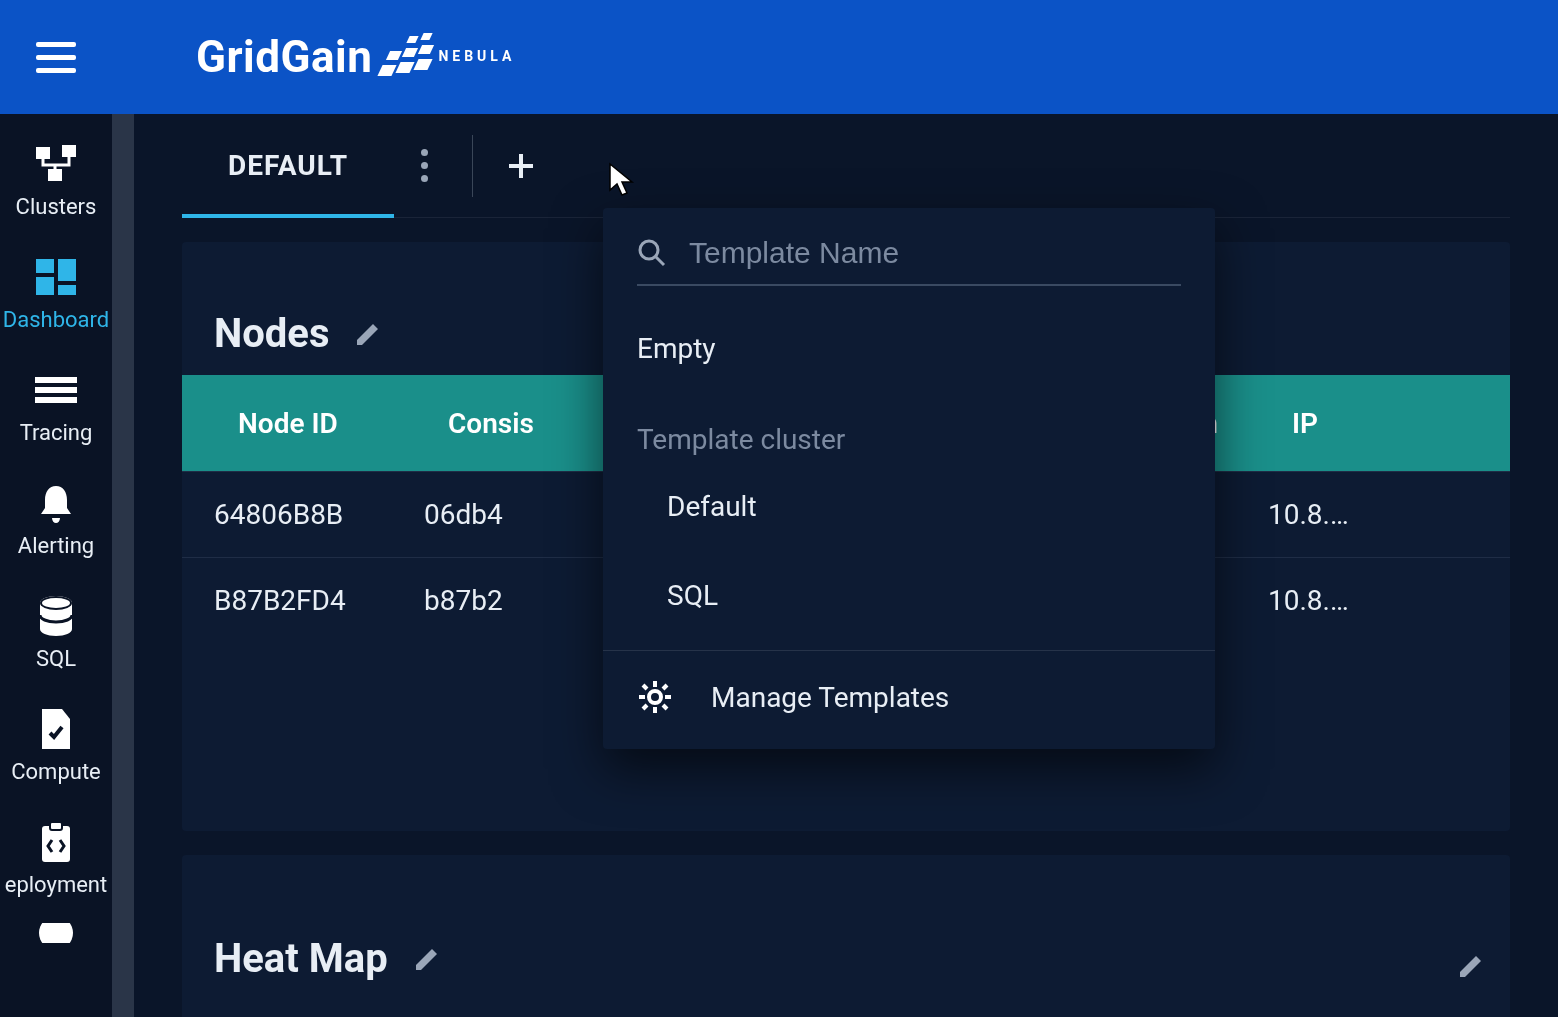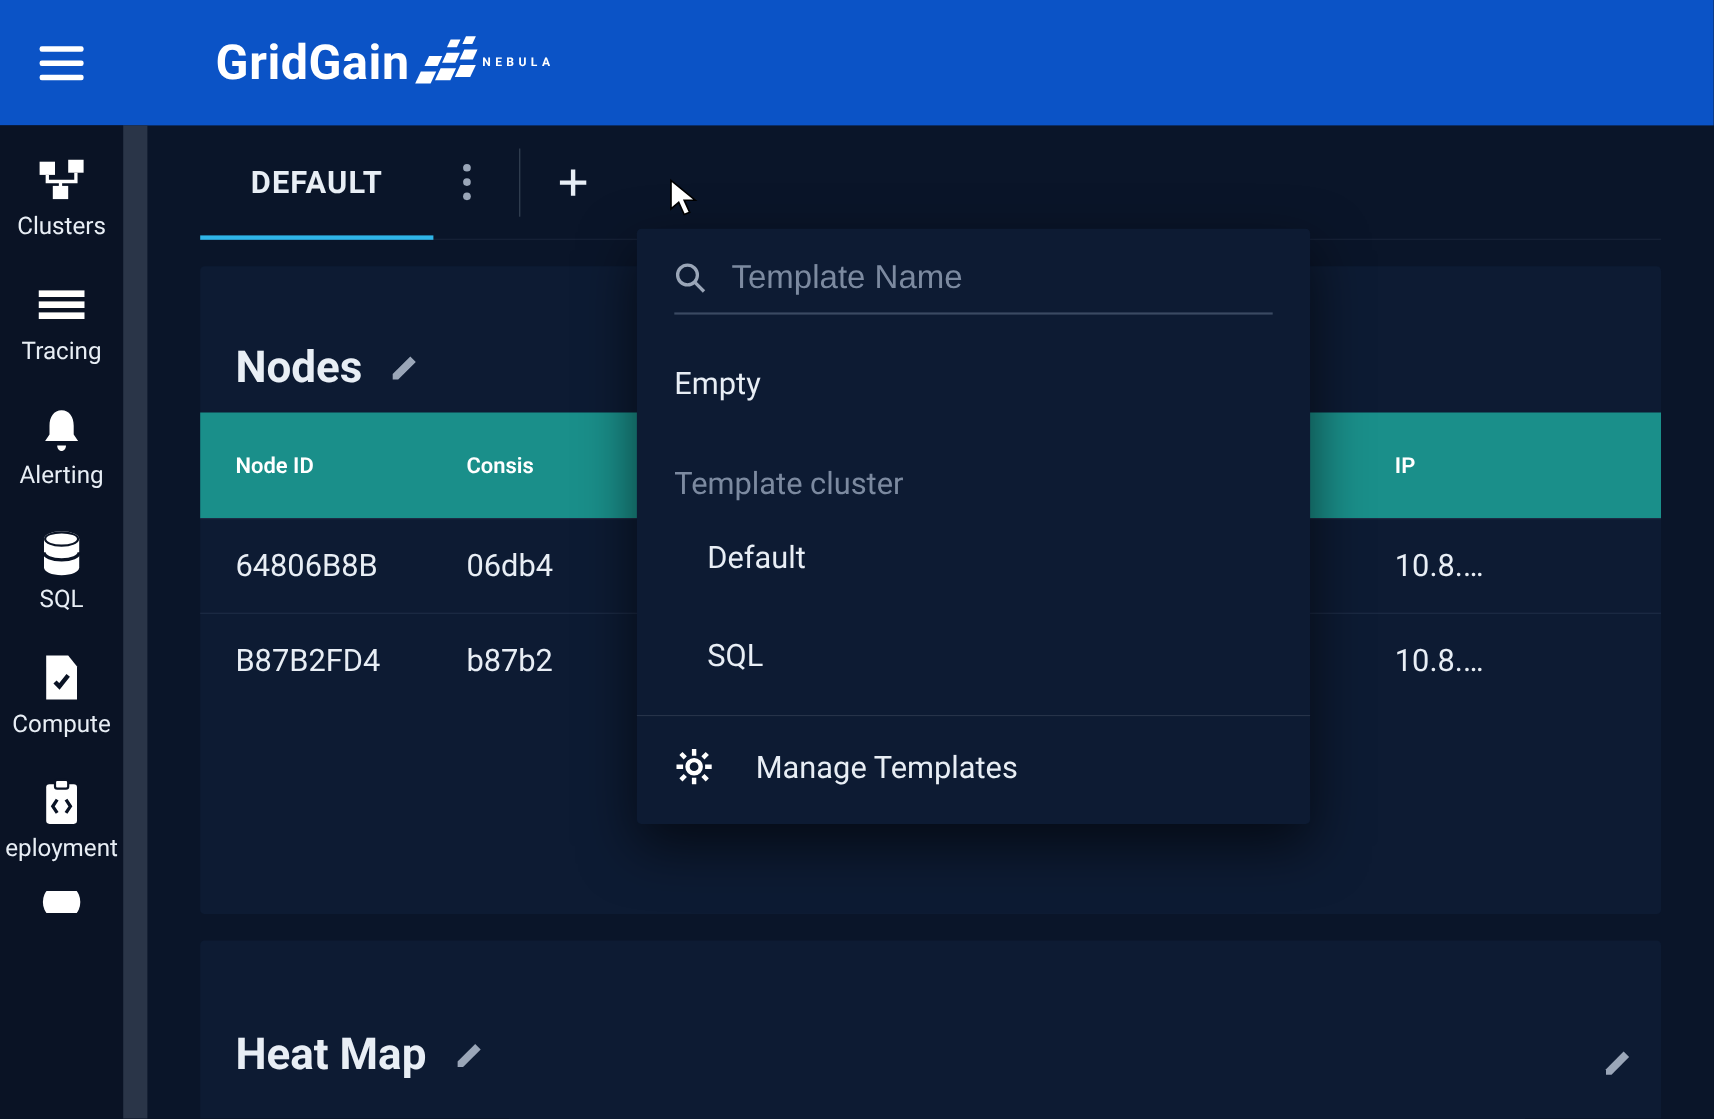--- a/index.html
+++ b/index.html
@@ -25,21 +25,21 @@
   }
   .hamburger {
     width: 40px; height: 40px;
     display: flex; flex-direction: column; justify-content: center; gap: 8px;
     cursor: pointer;
   }
   .hamburger span { display: block; height: 5px; background: #fff; border-radius: 2px; }
   .logo { display: flex; align-items: center; gap: 6px; color: #fff; }
   .logo-text { display: flex; flex-direction: row; align-items: center; }
   .logo-main { font-size: 44px; font-weight: 700; letter-spacing: 0.5px; }
-  .logo-sub { font-size: 11px; font-weight: 700; letter-spacing: 4px; margin-top: -2px;}
+  .logo-sub { font-size: 14px; font-weight: 700; letter-spacing: 4px; margin-top: -2px;}
   .logo-squares { position: relative; width: 60px; height: 48px; }
   .logo-squares div { position: absolute; background: #fff; transform: skewX(-25deg); }
 
   
   .body-row { display: flex; height: calc(100% - 114px); }
 
   
   .sidebar {
     width: 112px;
     background: #0a1325;
@@ -100,39 +100,39 @@
     padding: 0 32px 18px 32px;
     margin-top: 40px;
   }
   .card-title { font-size: 40px; font-weight: 700; }
   .edit-btn { cursor: pointer; color: #9aa6b8; }
 
   
   .tbl { width: 100%; }
   .tbl-head {
     display: flex; background: #1a8f8a; color: #fff;
-    font-size: 20px; font-weight: 600;
-    height: 96px; align-items: center;
+    font-size: 28px; font-weight: 600;
+    height: 96px; align-items: center; padding-left: 24px;
   }
   .tbl-row {
     display: flex; font-size: 28px; color: #e8eef5;
     height: 86px; align-items: center;
     border-top: 1px solid #1f2d46;
   }
   .tbl-row:first-of-type { border-top: none; }
   .col-node { width: 242px; padding-left: 32px; }
   .col-consis { width: 660px; }
   .col-version { width: 170px; padding-left: 14px; }
   .col-ip { flex: 1; padding-left: 14px; }
   .bottom-right-edit { position: absolute; right: 72px; bottom: 36px; color:#9aa6b8; cursor:pointer;}
 
   
   .popover {
     position: absolute;
-    top: 208px; left: 579px;
+    top: 208px; left: 603px;
     width: 612px;
     background: #0d1b33;
     border-radius: 4px;
     box-shadow: 0 20px 50px rgba(0,0,0,0.6);
     z-index: 50;
     padding-bottom: 0;
   }
   .pop-search {
     display: flex; align-items: center; gap: 22px;
     margin: 28px 34px 0 34px;
@@ -201,20 +201,31 @@
     <div class="side-item">
       <div class="side-icon">
         <svg width="44" height="38" viewBox="0 0 44 38">
             <rect x="2" y="2" width="14" height="12" fill="#fff"></rect>
             <rect x="28" y="0" width="14" height="12" fill="#fff"></rect>
             <rect x="14" y="24" width="14" height="12" fill="#fff"></rect>
             <path d="M9 14 L9 20 L21 20 L21 24 M35 12 L35 20 L21 20" stroke="#fff" stroke-width="3" fill="none"></path>
           </svg>
       </div>
       <span class="side-label">Clusters</span>
+    </div>
+    <div class="side-item active">
+      <div class="side-icon">
+        <svg width="44" height="40" viewBox="0 0 44 40">
+            <rect x="2" y="2" width="18" height="14" fill="#2fb5e8"></rect>
+            <rect x="24" y="2" width="18" height="22" fill="#2fb5e8"></rect>
+            <rect x="2" y="20" width="18" height="18" fill="#2fb5e8"></rect>
+            <rect x="24" y="28" width="18" height="10" fill="#2fb5e8"></rect>
+          </svg>
+      </div>
+      <span class="side-label" style="color:#2fb5e8;">Dashboard</span>
     </div>
     <div class="side-item">
       <div class="side-icon">
         <svg width="42" height="30" viewBox="0 0 42 30">
             <rect x="0" y="2" width="42" height="6" fill="#fff"></rect>
             <rect x="0" y="12" width="42" height="6" fill="#fff"></rect>
             <rect x="0" y="22" width="42" height="6" fill="#fff"></rect>
           </svg>
       </div>
       <span class="side-label">Tracing</span>

